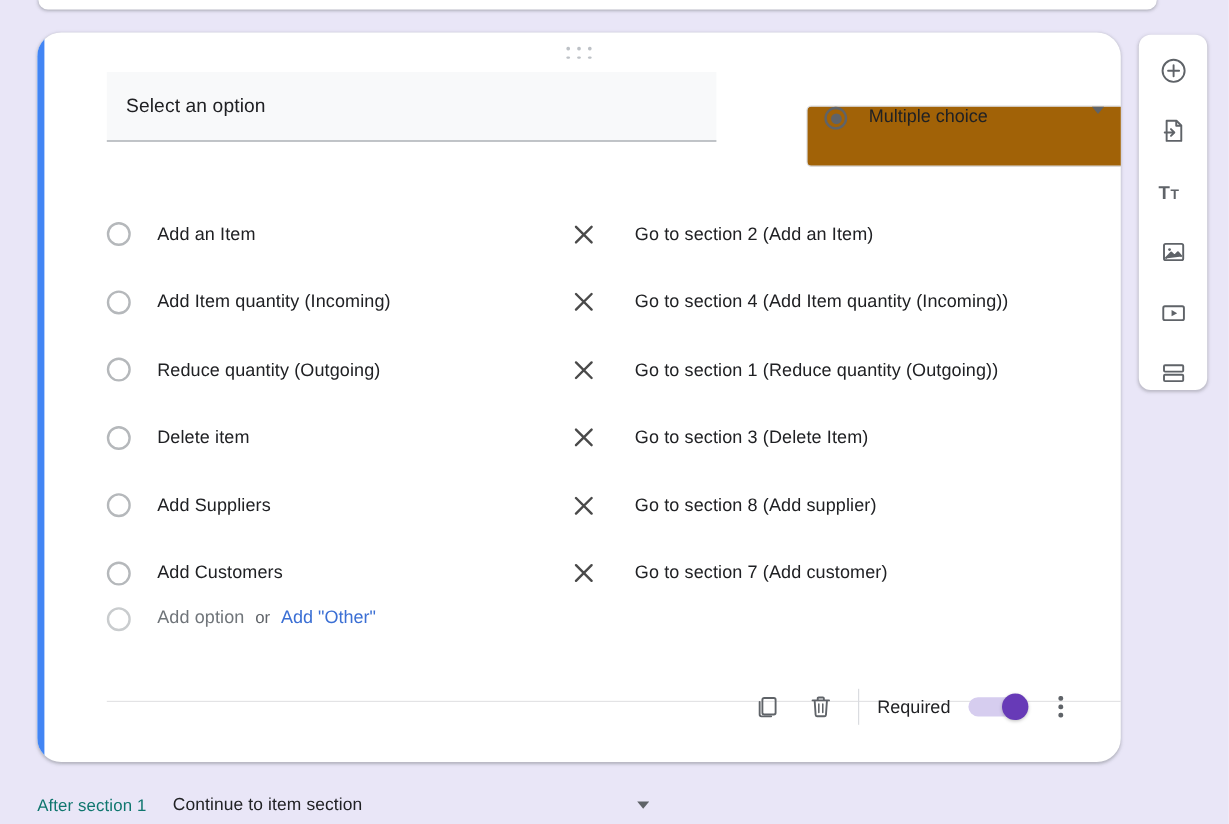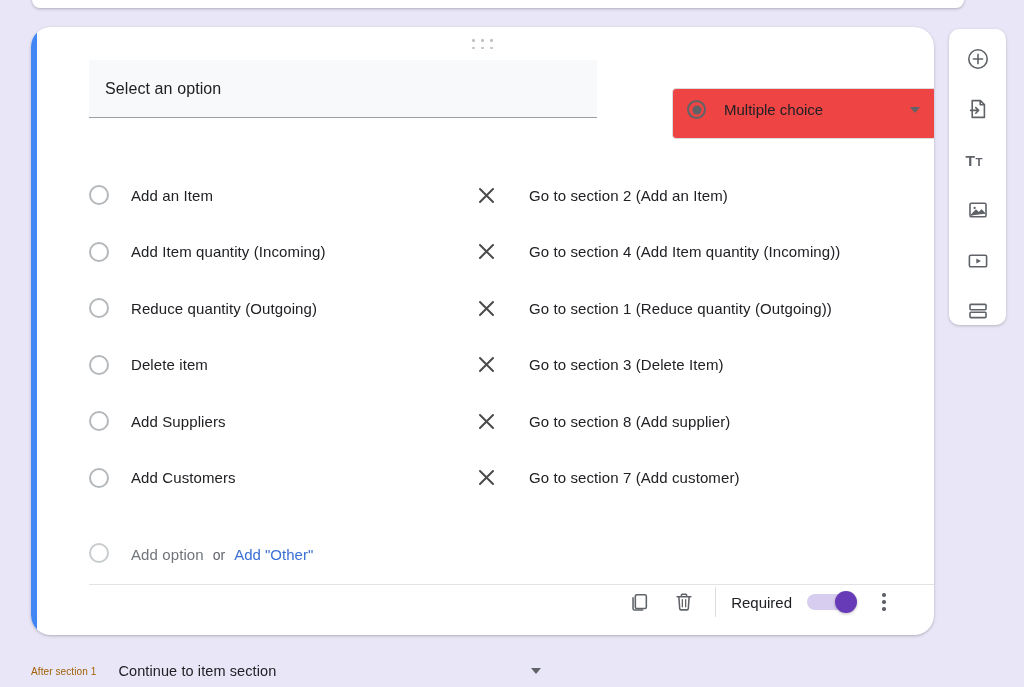--- a/index.html
+++ b/index.html
@@ -96,23 +96,23 @@
 
   .q-type {
     position: absolute;
     left: 641px;
     top: 61px;
     width: 265px;
     height: 51px;
     border: 1px solid #dadce0;
     border-radius: 4px;
     display: flex;
-    align-items: center;
+    align-items: flex-start;
     padding: 0 16px 8px 14px;
-    background: #ef4444;
+    background: #a16207;
   }
   .q-type .radio-glyph {
     width: 19px; height: 19px;
     border: 2px solid #5f6368;
     border-radius: 50%;
     position: relative;
     flex: 0 0 auto;
   }
   .q-type .radio-glyph::after {
     content: "";
@@ -185,21 +185,21 @@
     font-size: 15px;
     color: #202124;
     letter-spacing: .1px;
     white-space: nowrap;
   }
 
   
   .add-row {
     height: 56.5px;
     display: flex;
-    align-items: flex-end;
+    align-items: flex-start;
   }
   .add-row .opt-radio { border-color: #c9ccce; }
   .add-text {
     margin-left: 22px;
     font-size: 15px;
     color: #70757a;
     letter-spacing: .1px;
   }
   .add-or {
     margin-left: 9px;
@@ -220,21 +220,21 @@
     left: 58px;
     top: 557px;
     width: 847px;
     height: 1px;
     background: #e3e3e5;
   }
 
   .footer-tools {
     position: absolute;
     right: 30px;
-    top: 552px;
+    top: 539px;
     height: 46px;
     display: flex;
     align-items: center;
     gap: 1px;
   }
   .tool-btn {
     width: 44px; height: 44px;
     display: flex;
     align-items: center;
     justify-content: center;
@@ -315,22 +315,22 @@
   .after-bar {
     position: absolute;
     left: 31px;
     top: 655px;
     width: 903px;
     height: 32px;
     display: flex;
     align-items: center;
   }
   .after-label {
-    font-size: 10px;
-    color: #a16207;
+    font-size: 14px;
+    color: #0f766e;
     letter-spacing: .1px;
   }
   .after-value {
     margin-left: 22px;
     font-size: 14.5px;
     color: #202124;
     letter-spacing: .1px;
   }
   .after-bar .caret {
     position: absolute;

